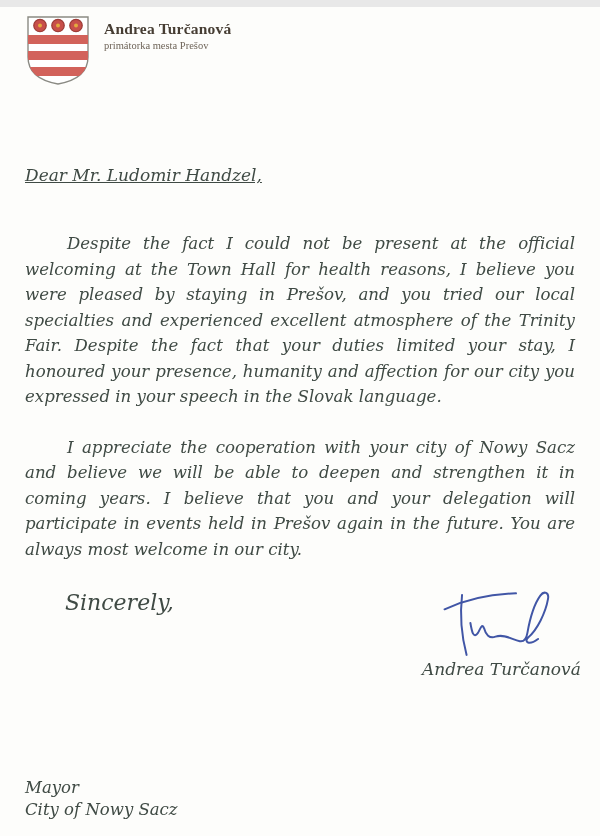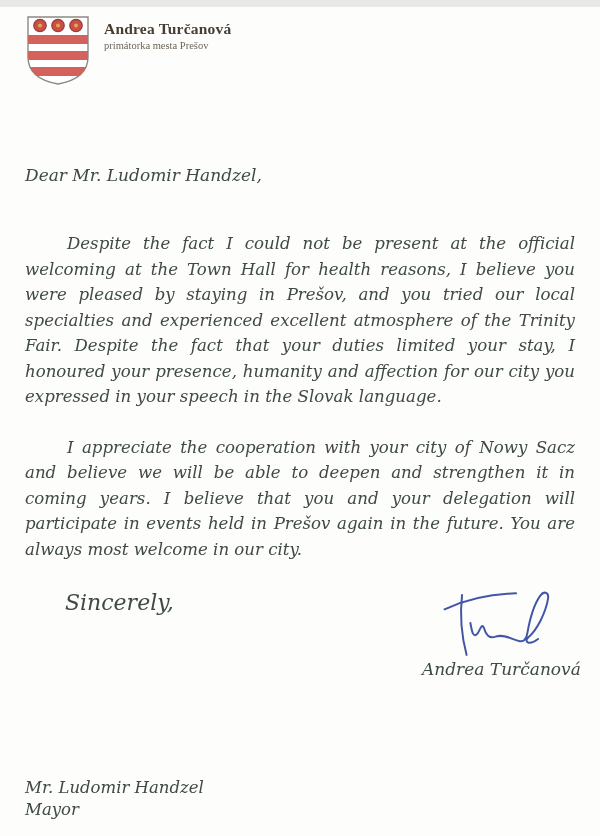--- a/index.html
+++ b/index.html
@@ -49,20 +49,21 @@
     letter-spacing: 0.3px;
   }
   .dateline sup { font-size: 10px; }
 
   
   .salutation {
     position: absolute;
     top: 158px;
     left: 25px;
     font-size: 17px;
+    text-decoration: underline;
   }
 
   
   .body-text {
     position: absolute;
     top: 224px;
     left: 25px;
     width: 550px;
     font-size: 16.6px;
     text-align: justify;
@@ -150,17 +151,17 @@
       <g fill="none" stroke-width="2.6" stroke-linecap="round" stroke-linejoin="round" stroke="#4156a6">
         <path d="M6,32 C34,19 64,12 100,11"></path>
         <path d="M29,13 C26,40 28,66 35,92"></path>
         <path d="M40,50 C42,62 44,71 50,63 C54,56 55,50 58,57 C60,65 65,71 73,68 C85,64 95,72 105,74 C111,75 114,69 115,63 C118,46 124,25 132,14 C137,7 144,10 142,19 C139,36 128,59 116,69 C110,75 117,80 129,71"></path>
       </g>
     </svg>
     <div class="sig-name">Andrea Turčanová</div>
   </div>
 
   <div class="recipient">
-    <div>Mr. Ludomir Handzel</div>
     <div>Mayor</div>
+    <div>City of Nowy Sacz</div>
   </div>
 
 </div>
 
 </body></html>

